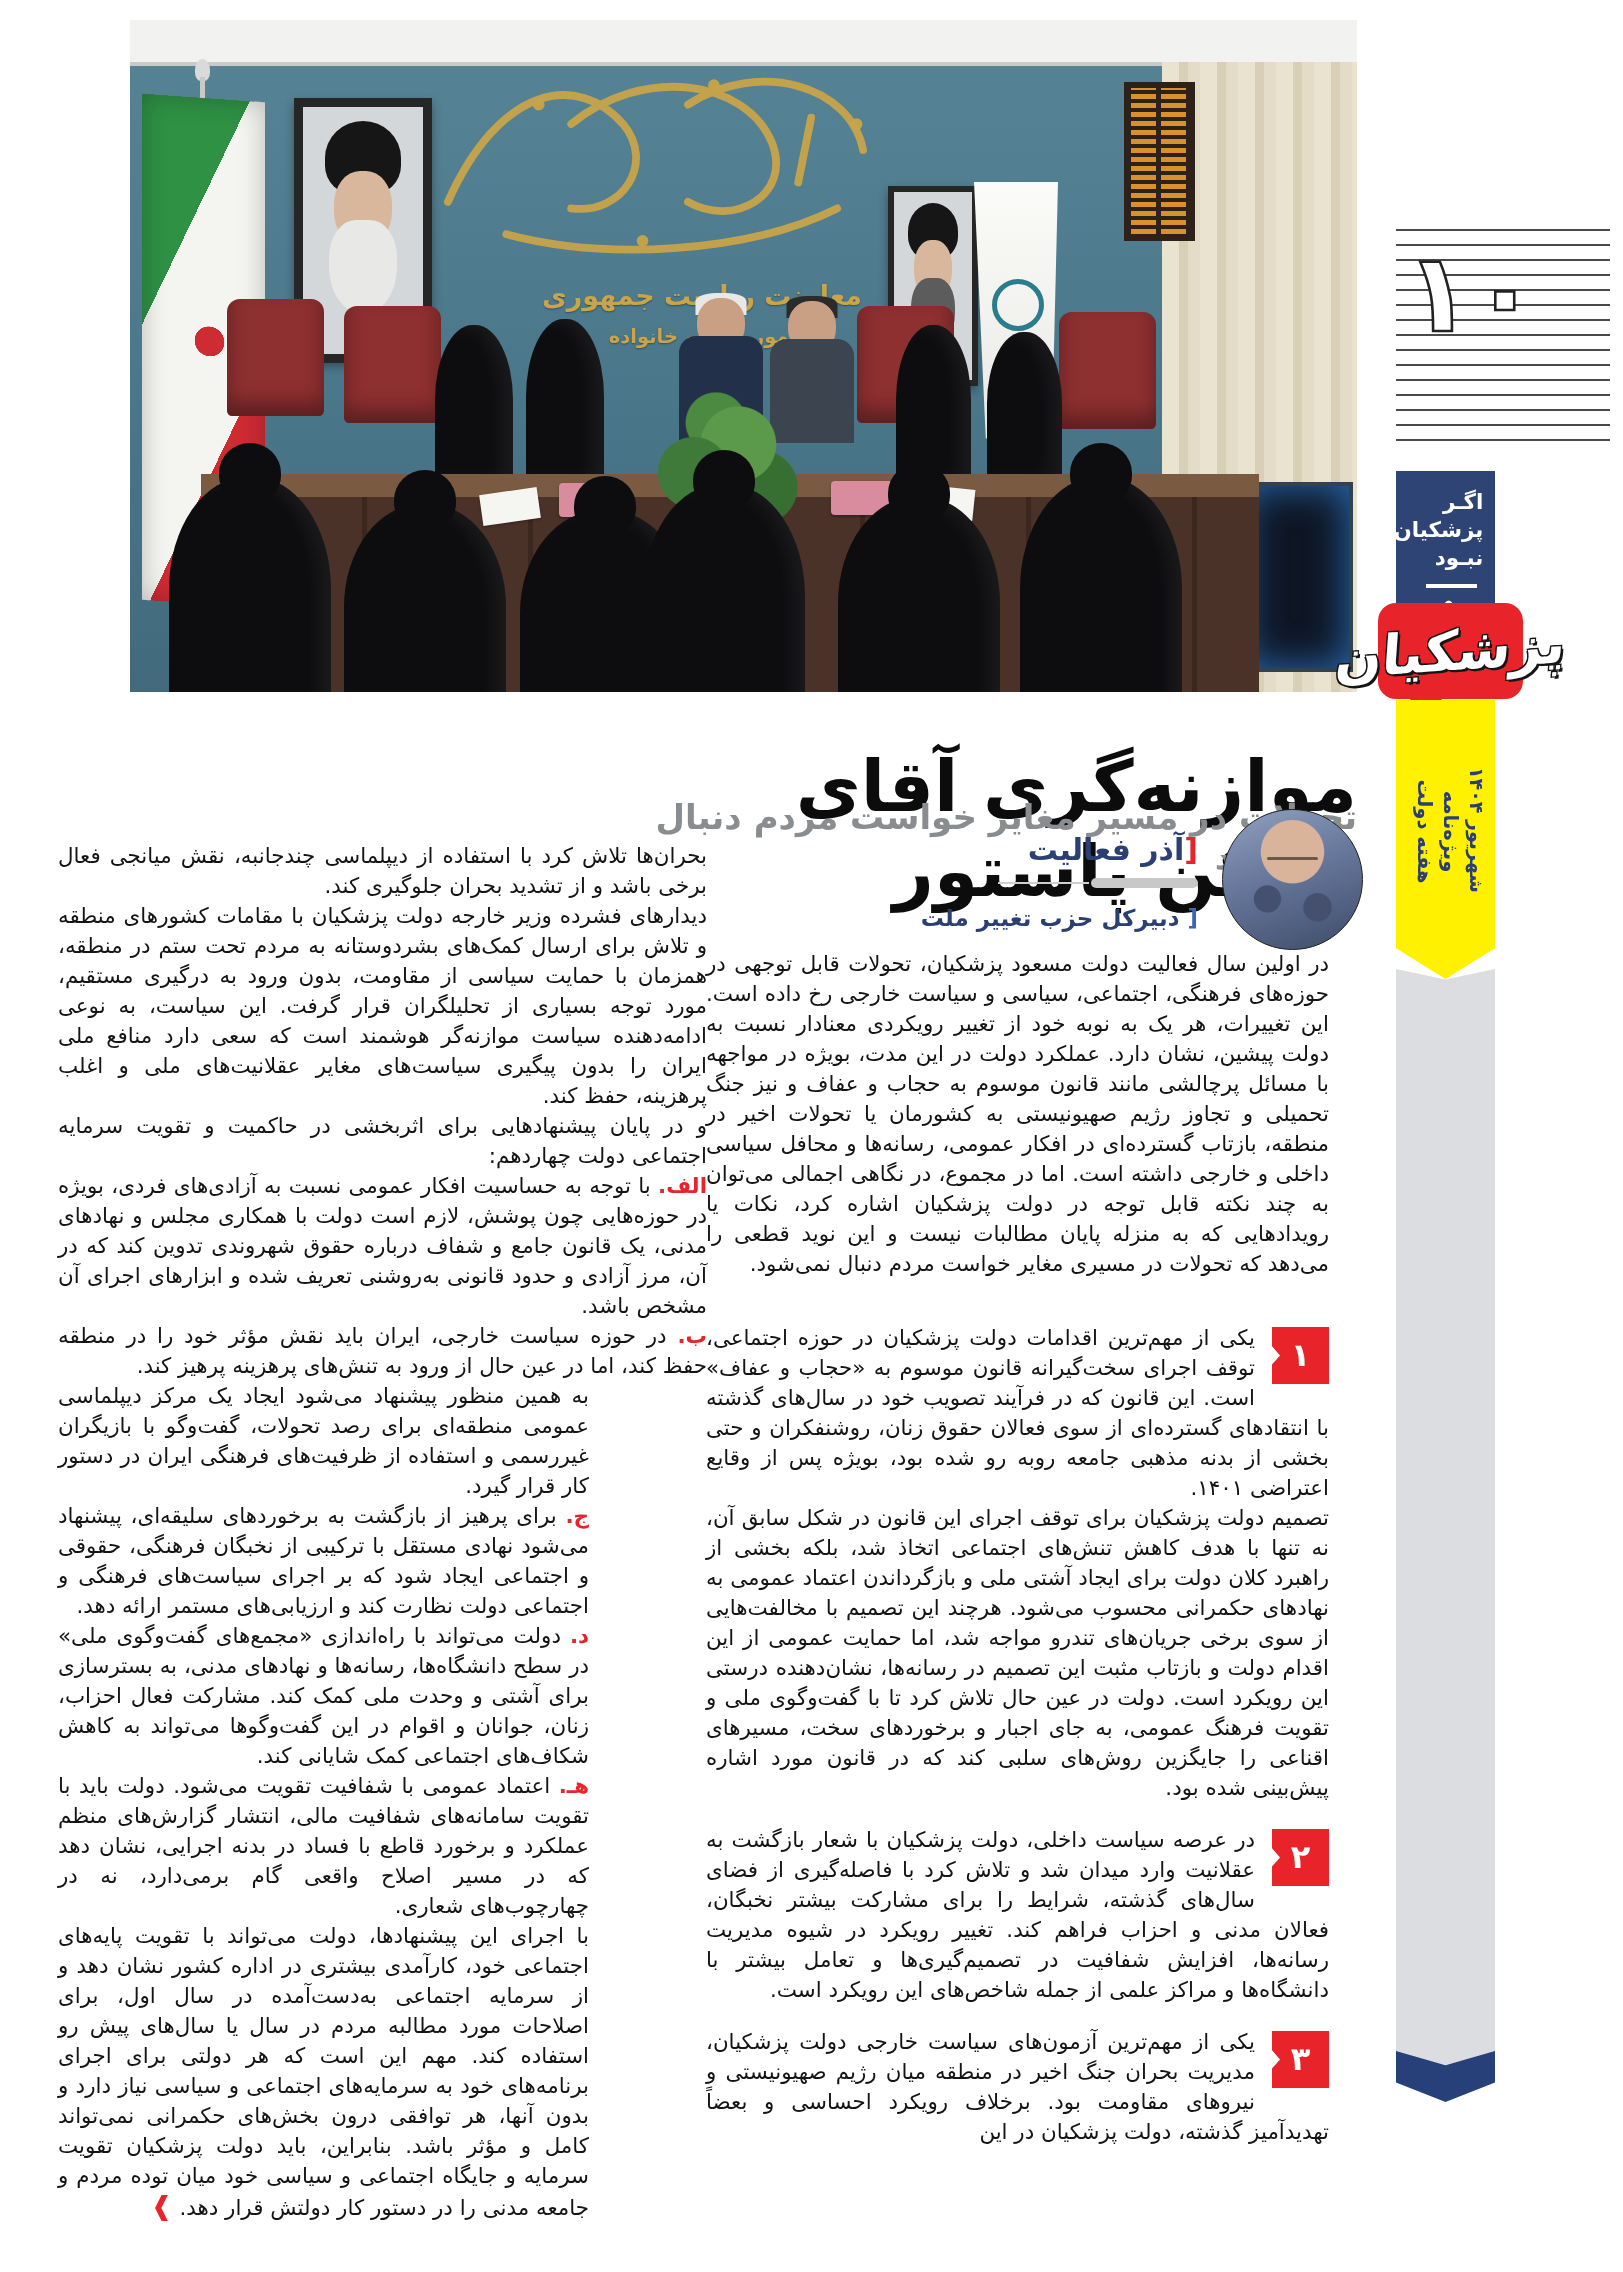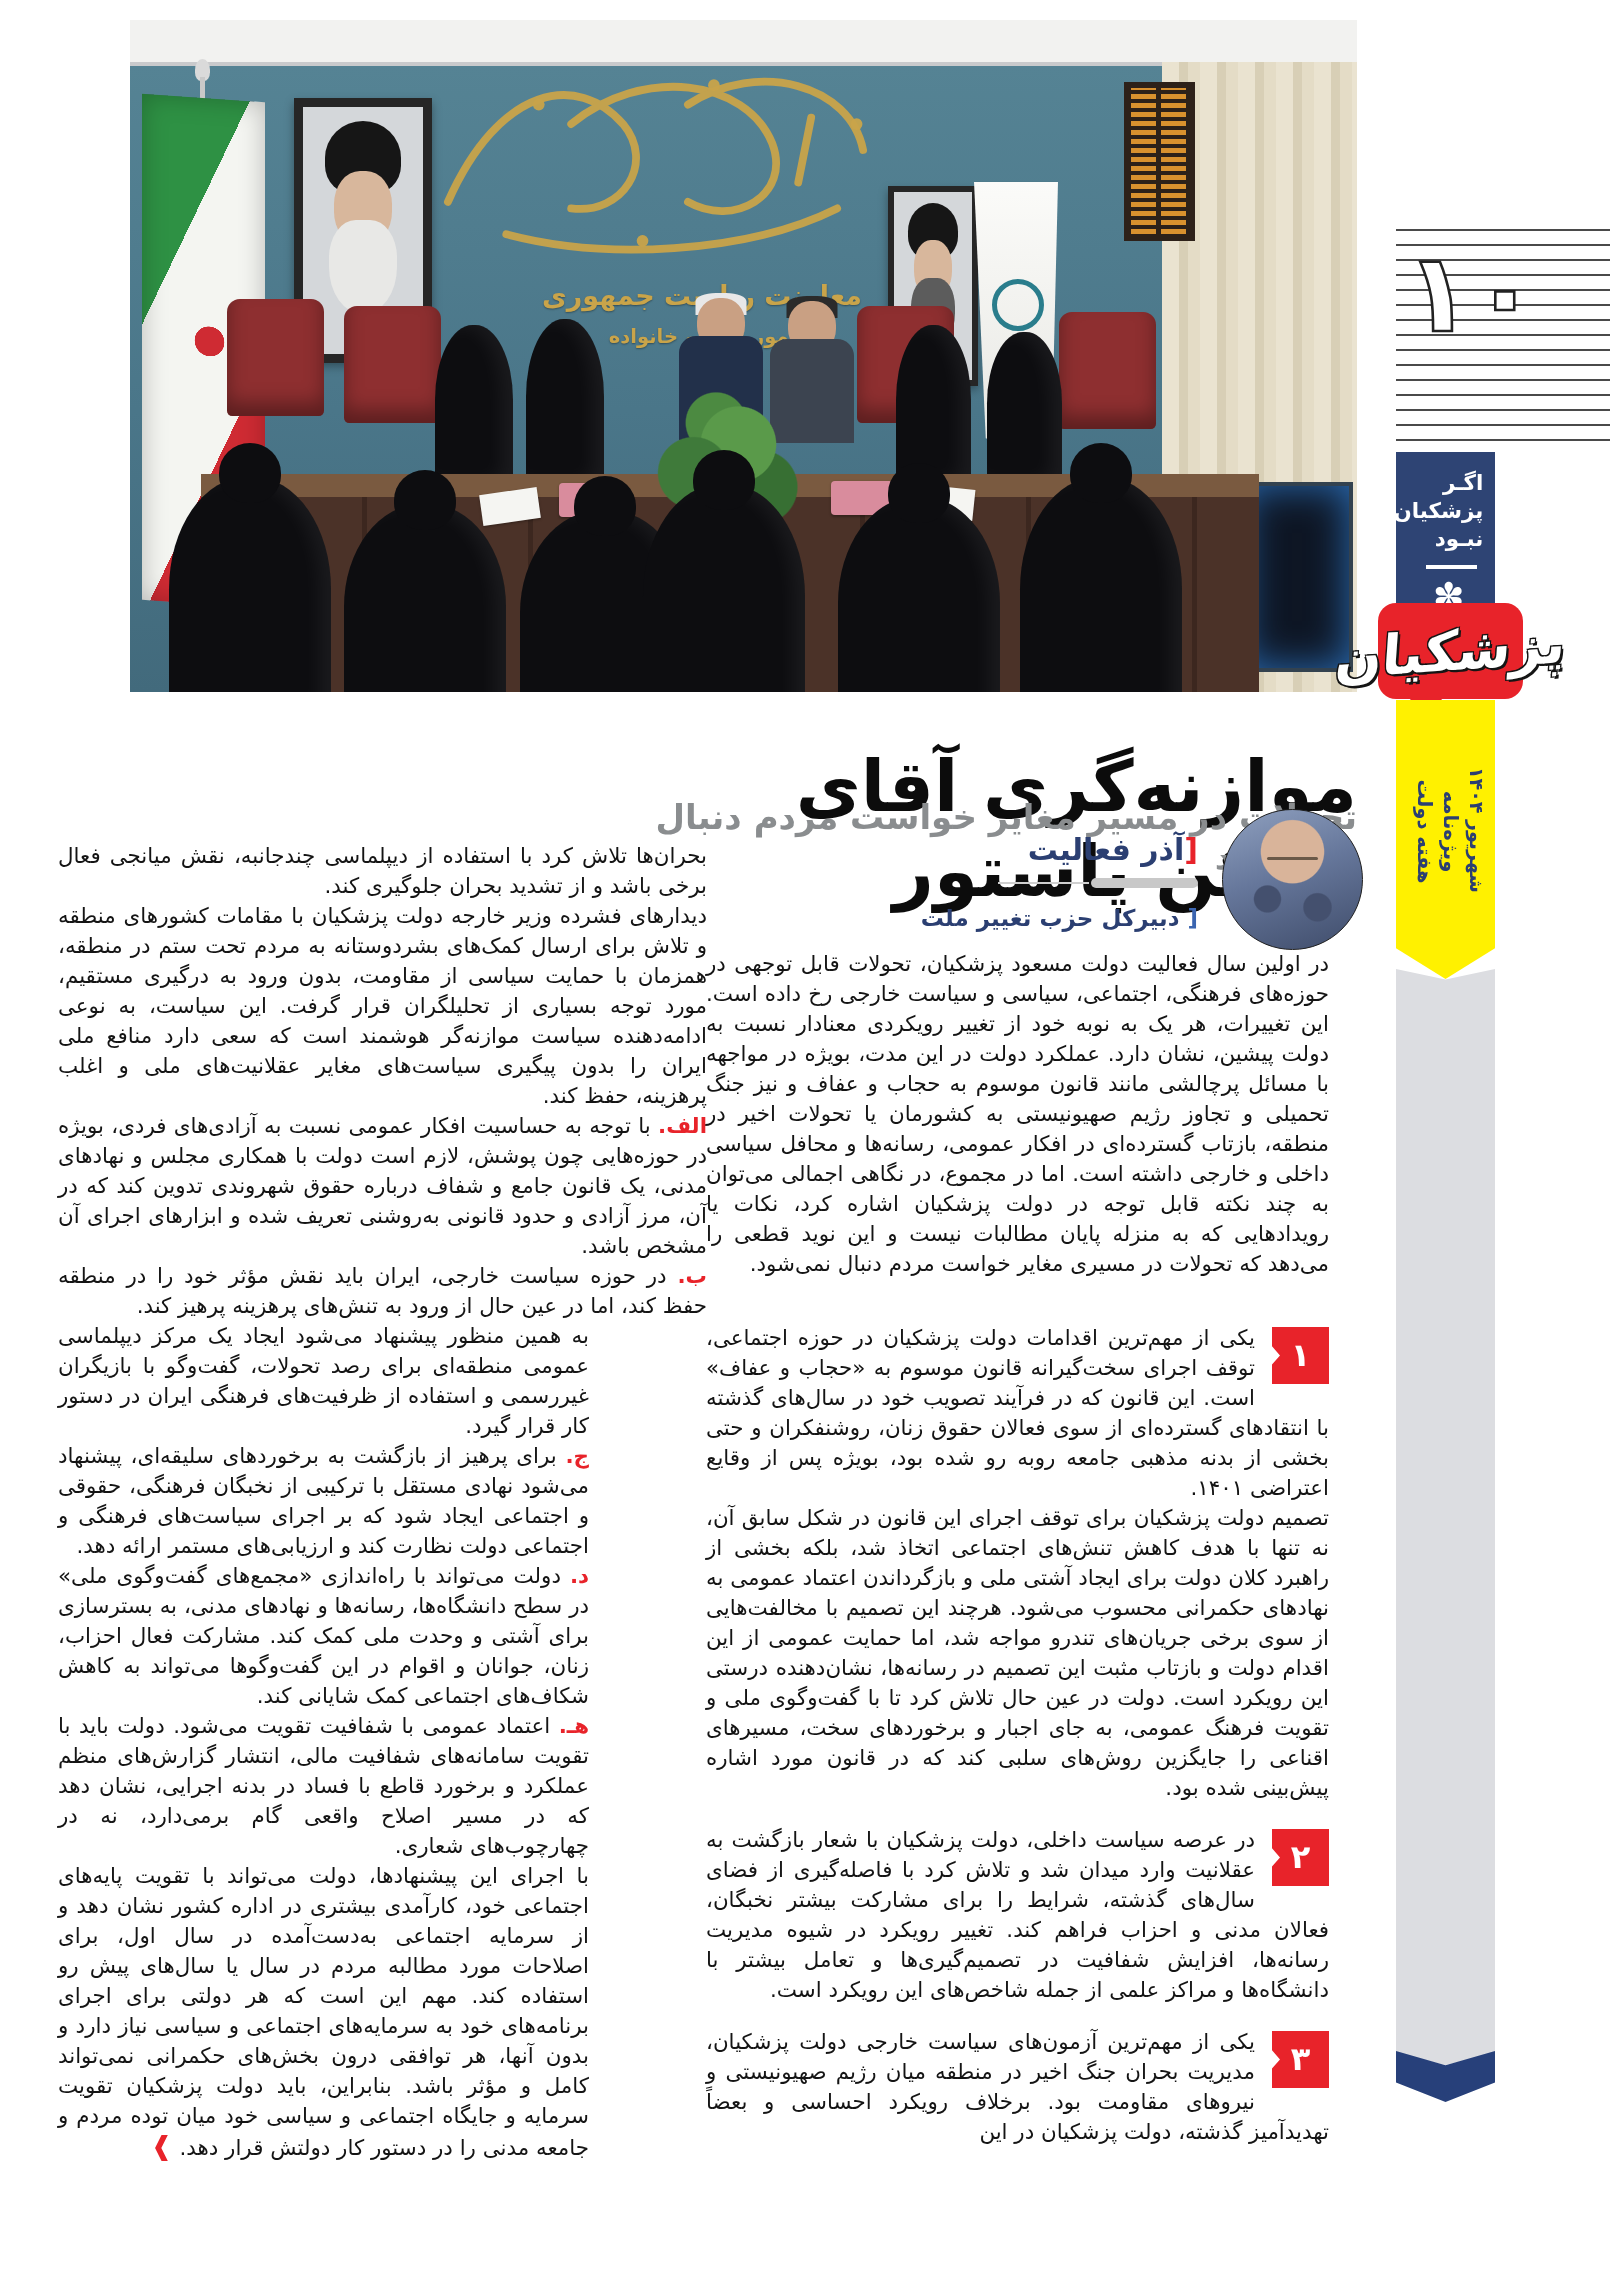--- a/index.html
+++ b/index.html
@@ -53,21 +53,21 @@
   .ph-head{position:absolute;left:50%;transform:translateX(-50%);top:-34px;width:62px;height:60px;background:#0d0d10;border-radius:50% 50% 45% 45%;}
   .ph-man{position:absolute;width:84px;height:140px;border-radius:15.6px 15.6px 0 0;}
   .ph-man .suit{position:absolute;left:0;top:43px;width:100%;height:104px;border-radius:17px 17px 0 0;}
   .ph-man .mface{position:absolute;left:50%;transform:translateX(-50%);top:5.2px;width:48px;height:52px;border-radius:46%;background:#c9a083;}
   .ph-man .mhair{position:absolute;left:50%;transform:translateX(-50%);top:0;width:51px;height:22px;border-radius:40% 40% 0 0;}
   
   .rail-lines{position:absolute;left:1396px;top:229px;width:214px;height:223px;
       background:repeating-linear-gradient(180deg,#4a4a4a 0 1.9px,transparent 1.9px 15px);}
   .rail-pagenum{position:absolute;left:9px;top:10.4px;font-size:109px;font-weight:bold;color:#ffffff;
       -webkit-text-stroke:2.6px #222;text-shadow:0 0 0 #222;line-height:1;}
-  .kicker{position:absolute;left:1396px;top:452px;width:99px;height:158px;background:#2e4474;
+  .kicker{position:absolute;left:1396px;top:471px;width:99px;height:158px;background:#2e4474;
       box-sizing:border-box;padding:17px 11.7px 0 0;text-align:right;}
   .kicker-text{color:#fff;font-size:21.4px;font-weight:bold;line-height:1.3;white-space:pre-line;}
   .kicker-divider{width:51px;height:3.2px;background:#fff;margin:13px 6.5px 9px auto;}
   .kicker-asterisk{color:#fff;font-size:38px;text-align:center;margin-left:18px;line-height:1;}
   .logo-box{position:absolute;left:1378px;top:603px;width:145px;height:96px;background:#e8232a;border-radius:18px;
       display:flex;align-items:center;justify-content:center;overflow:visible;}
   .logo-box:after{content:"";position:absolute;left:30px;bottom:-17px;border:18px solid transparent;border-top:19.5px solid #e8232a;border-bottom:0;}
   .logo-text{color:#fff;font-size:55px;font-weight:bold;transform:rotate(-4deg) skewX(-8deg);
       text-shadow:2.6px 2.6px 0 #151515,-1.3px -1.3px 0 #151515,1.3px -1.3px 0 #151515,-1.3px 1.3px 0 #151515;}
   .banner{position:absolute;left:1396px;top:700px;width:99px;height:279px;background:#fff100;
@@ -275,20 +275,21 @@
             <span>۳</span>
           </span><span>یکی از مهم‌ترین آزمون‌های سیاست خارجی دولت پزشکیان، مدیریت بحران جنگ اخیر در منطقه میان رژیم صهیونیستی و نیروهای مقاومت بود. برخلاف رویکرد احساسی و بعضاً تهدیدآمیز گذشته، دولت پزشکیان در این</span></p>
 
     </div>
   </div>
 
 
   <div class="col-left body-text">
     <p><span>بحران‌ها تلاش کرد با استفاده از دیپلماسی چندجانبه، نقش میانجی فعال برخی باشد و از تشدید بحران جلوگیری کند.</span></p>
     <p><span>دیدارهای فشرده وزیر خارجه دولت پزشکیان با مقامات کشورهای منطقه و تلاش برای ارسال کمک‌های بشردوستانه به مردم تحت ستم در منطقه، همزمان با حمایت سیاسی از مقاومت، بدون ورود به درگیری مستقیم، مورد توجه بسیاری از تحلیلگران قرار گرفت. این سیاست، به نوعی ادامه‌دهنده سیاست موازنه‌گر هوشمند است که سعی دارد منافع ملی ایران را بدون پیگیری سیاست‌های مغایر عقلانیت‌های ملی و اغلب پرهزینه، حفظ کند.</span></p>
+    <p><span>و در پایان پیشنهادهایی برای اثربخشی در حاکمیت و تقویت سرمایه اجتماعی دولت چهاردهم:</span></p>
     <p><span class="mk">الف.</span> <span>با توجه به حساسیت افکار عمومی نسبت به آزادی‌های فردی، بویژه در حوزه‌هایی چون پوشش، لازم است دولت با همکاری مجلس و نهادهای مدنی، یک قانون جامع و شفاف درباره حقوق شهروندی تدوین کند که در آن، مرز آزادی و حدود قانونی به‌روشنی تعریف شده و ابزارهای اجرای آن مشخص باشد.</span></p>
     <p><span class="mk">ب.</span> <span>در حوزه سیاست خارجی، ایران باید نقش مؤثر خود را در منطقه حفظ کند، اما در عین حال از ورود به تنش‌های پرهزینه پرهیز کند.</span></p>
     <p class="narrow"><span>به همین منظور پیشنهاد می‌شود ایجاد یک مرکز دیپلماسی عمومی منطقه‌ای برای رصد تحولات، گفت‌وگو با بازیگران غیررسمی و استفاده از ظرفیت‌های فرهنگی ایران در دستور کار قرار گیرد.</span></p>
     <p class="narrow"><span class="mk">ج.</span> <span>برای پرهیز از بازگشت به برخوردهای سلیقه‌ای، پیشنهاد می‌شود نهادی مستقل با ترکیبی از نخبگان فرهنگی، حقوقی و اجتماعی ایجاد شود که بر اجرای سیاست‌های فرهنگی و اجتماعی دولت نظارت کند و ارزیابی‌های مستمر ارائه دهد.</span></p>
     <p class="narrow"><span class="mk">د.</span> <span>دولت می‌تواند با راه‌اندازی «مجمع‌های گفت‌وگوی ملی» در سطح دانشگاه‌ها، رسانه‌ها و نهادهای مدنی، به بسترسازی برای آشتی و وحدت ملی کمک کند. مشارکت فعال احزاب، زنان، جوانان و اقوام در این گفت‌وگوها می‌تواند به کاهش شکاف‌های اجتماعی کمک شایانی کند.</span></p>
     <p class="narrow"><span class="mk">هـ.</span> <span>اعتماد عمومی با شفافیت تقویت می‌شود. دولت باید با تقویت سامانه‌های شفافیت مالی، انتشار گزارش‌های منظم عملکرد و برخورد قاطع با فساد در بدنه اجرایی، نشان دهد که در مسیر اصلاح واقعی گام برمی‌دارد، نه در چهارچوب‌های شعاری.</span></p>
     <p class="narrow"><span>با اجرای این پیشنهادها، دولت می‌تواند با تقویت پایه‌های اجتماعی خود، کارآمدی بیشتری در اداره کشور نشان دهد و از سرمایه اجتماعی به‌دست‌آمده در سال اول، برای اصلاحات مورد مطالبه مردم در سال یا سال‌های پیش رو استفاده کند. مهم این است که هر دولتی برای اجرای برنامه‌های خود به سرمایه‌های اجتماعی و سیاسی نیاز دارد و بدون آنها، هر توافقی درون بخش‌های حکمرانی نمی‌تواند کامل و مؤثر باشد. بنابراین، باید دولت پزشکیان تقویت سرمایه و جایگاه اجتماعی و سیاسی خود میان توده مردم و جامعه مدنی را در دستور کار دولتش قرار دهد.</span> <span class="end-mark">❱</span></p>
   </div>
 
 </div>

